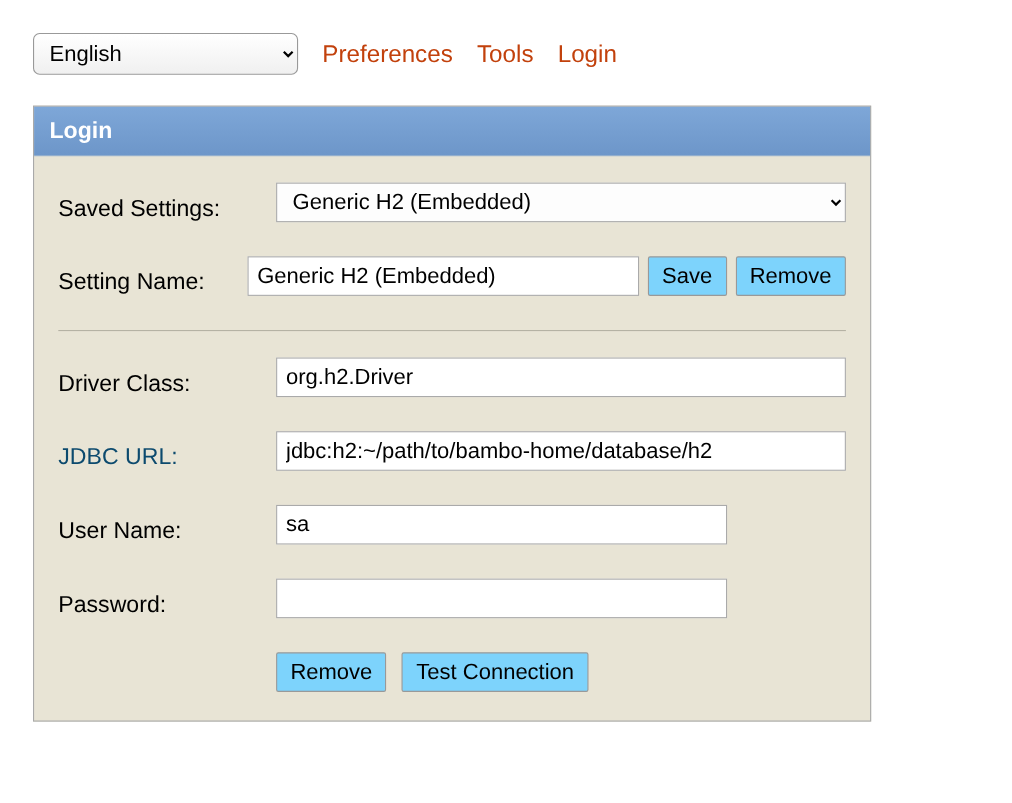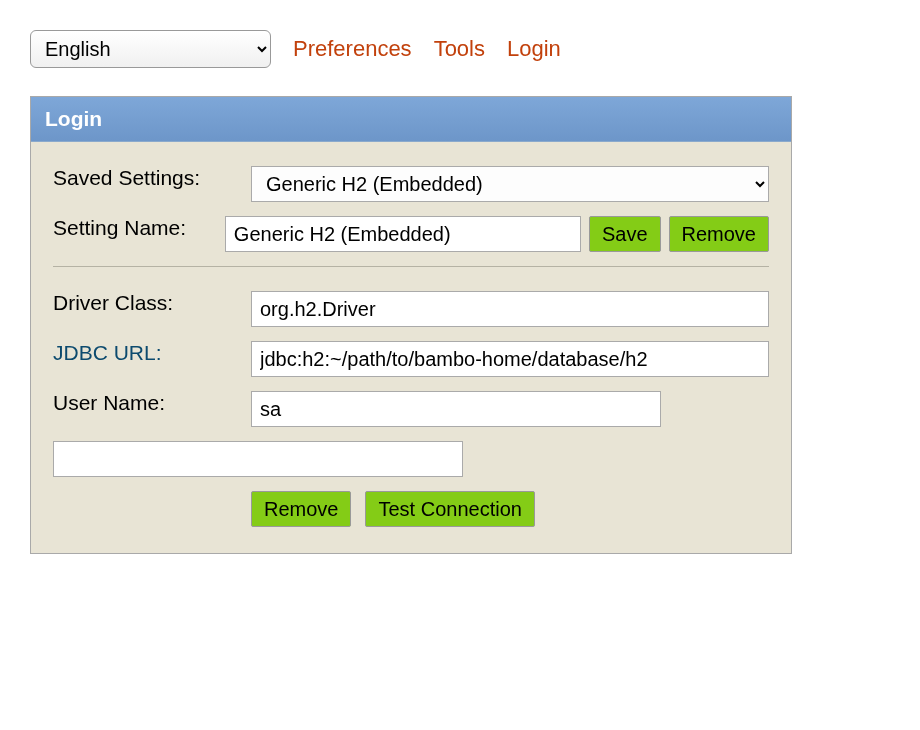--- a/index.html
+++ b/index.html
@@ -46,22 +46,22 @@
       font-weight: bold;
       font-size: 21px;
       padding: 10px 14px;
       border-bottom: 1px solid #8aa9cc;
     }
     .panel-body {
       padding: 24px 22px 26px 22px;
     }
     .form-row {
       display: flex;
-      align-items: flex-start;
-      margin-bottom: 14px;
+      align-items: flex-end;
+      margin-bottom: 31px;
       gap: 8px;
     }
     .label-cell {
       width: 190px;
       font-size: 21px;
       color: #000000;
     }
     .label-cell.link-label {
       color: #0c4a6e;
     }
@@ -83,21 +83,21 @@
     .text-input.wide {
       flex: 1;
     }
     .text-input.mid {
       width: 410px;
     }
     .btn {
       font-size: 20px;
       padding: 5px 12px;
       border: 1px solid #999;
-      background: #84cc16;
+      background: #7dd3fc;
       cursor: pointer;
       border-radius: 2px;
       height: 36px;
     }
     .divider {
       border: none;
       border-top: 1px solid #b5b2a4;
       margin: 10px 0 24px 0;
     }
     .button-row {
@@ -147,20 +147,21 @@
       <div class="label-cell link-label">JDBC URL:</div>
       <input type="text" class="text-input wide" value="jdbc:h2:~/path/to/bambo-home/database/h2" style="">
     </div>
 
     <div class="form-row">
       <div class="label-cell">User Name:</div>
       <input type="text" class="text-input mid" value="sa" style="">
     </div>
 
     <div class="form-row">
+      <div class="label-cell">Password:</div>
       <input type="password" class="text-input mid" value="" style="">
     </div>
 
     <div class="button-row">
       <button class="btn">Remove</button>
       <button class="btn">Test Connection</button>
     </div>
 
   </div>
 </div>

